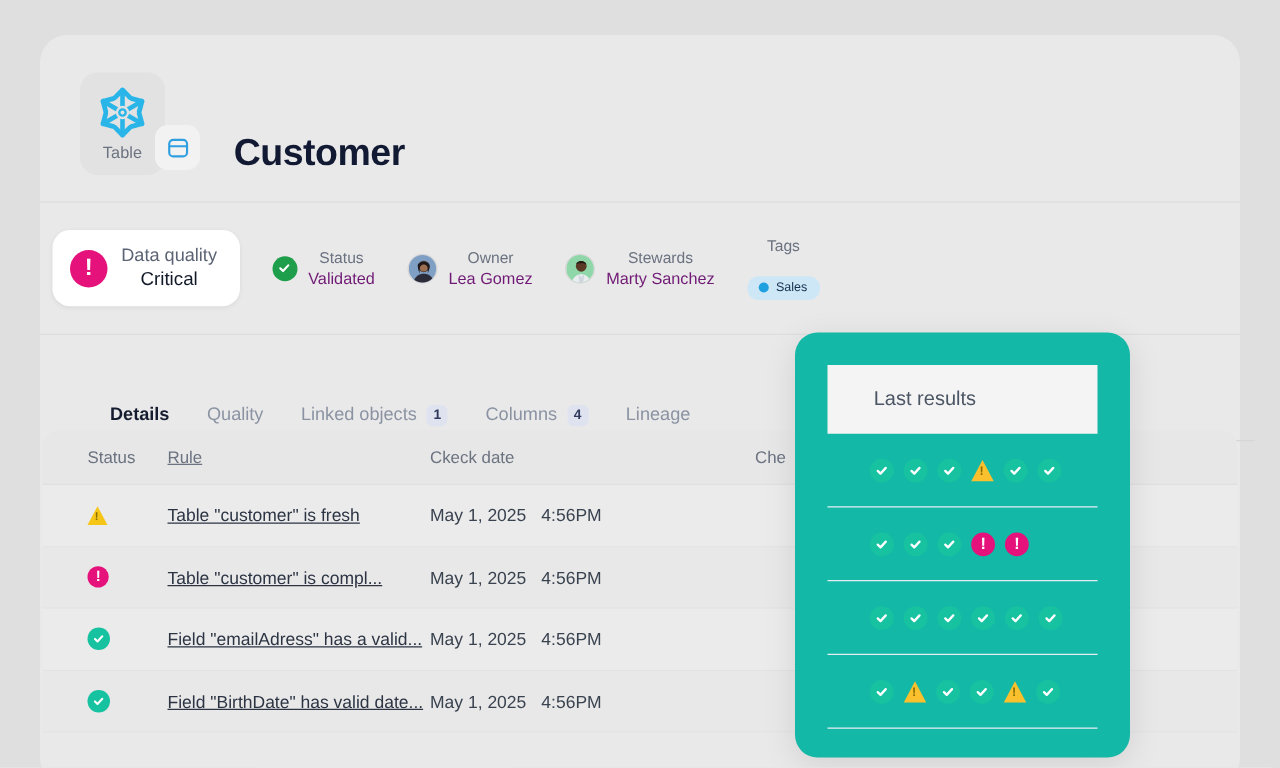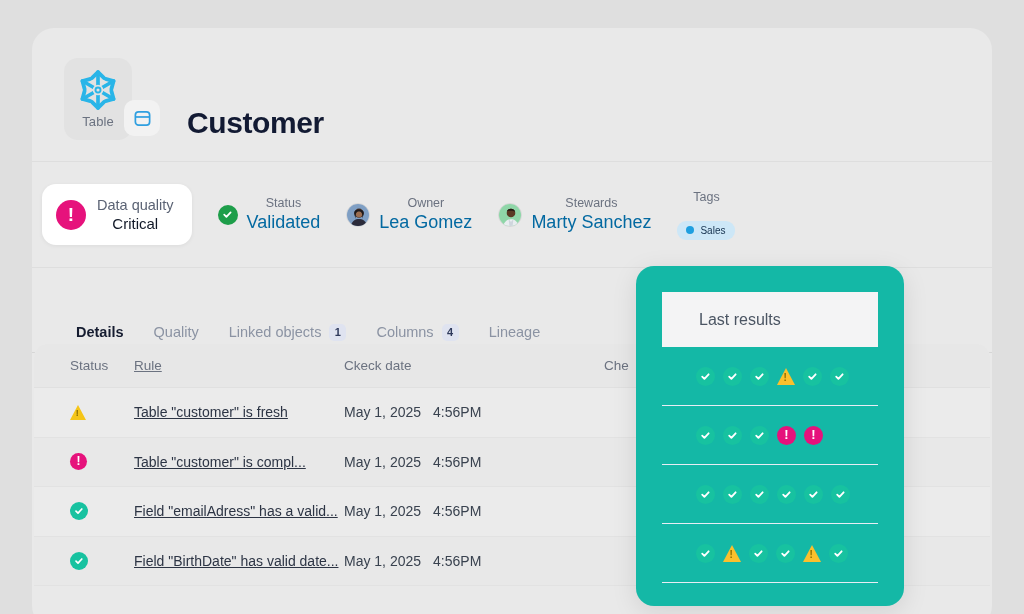--- a/index.html
+++ b/index.html
@@ -108,21 +108,21 @@
 
   .meta-item {
     display: flex;
     align-items: center;
     gap: 9px;
     margin-left: 26px;
   }
 
   .meta-text { display: flex; flex-direction: column; gap: 2px; align-items: center; }
   .meta-label { font-size: 12.5px; color: #6b7280; }
-  .meta-value { font-size: 18px; color: #0369a1; }
+  .meta-value { font-size: 13px; color: #701a75; }
   .meta-card .meta-label { font-size: 14.5px; color: #5b6374; }
   .meta-card .meta-value { font-size: 15px; color: #111827; }
 
   
   .icon-circle {
     border-radius: 50%;
     display: flex;
     align-items: center;
     justify-content: center;
     flex-shrink: 0;
@@ -148,21 +148,21 @@
     border-radius: 9px;
     padding: 4px 10px 4px 9px;
     font-size: 10px;
     color: #14304d;
   }
   .tag-dot { width: 8px; height: 8px; border-radius: 50%; background: #1e9fe0; }
 
   
   .tabs {
     position: absolute;
-    left: 0;
+    left: 12px;
     top: 240px;
     width: 100%;
     height: 85px;
     display: flex;
     align-items: center;
     padding-left: 44px;
     gap: 30px;
     border-bottom: 1px solid #d6d6d6;
   }
 

